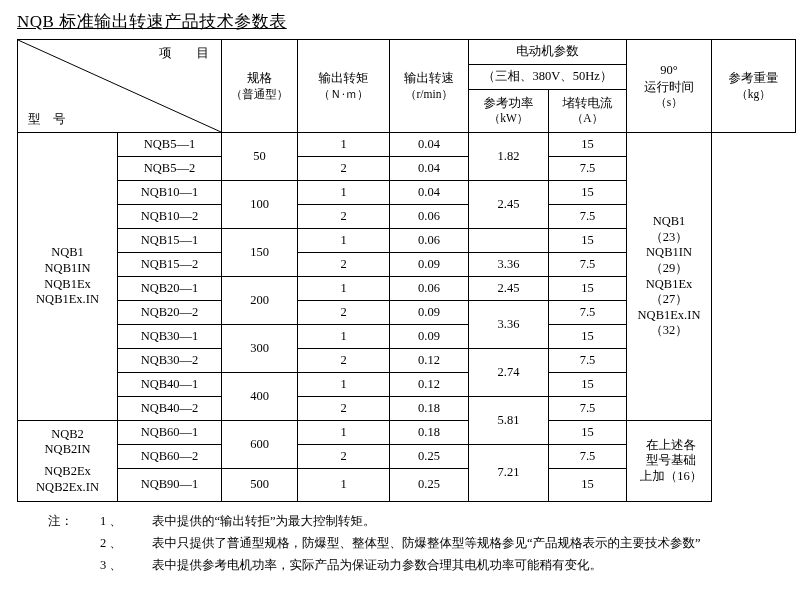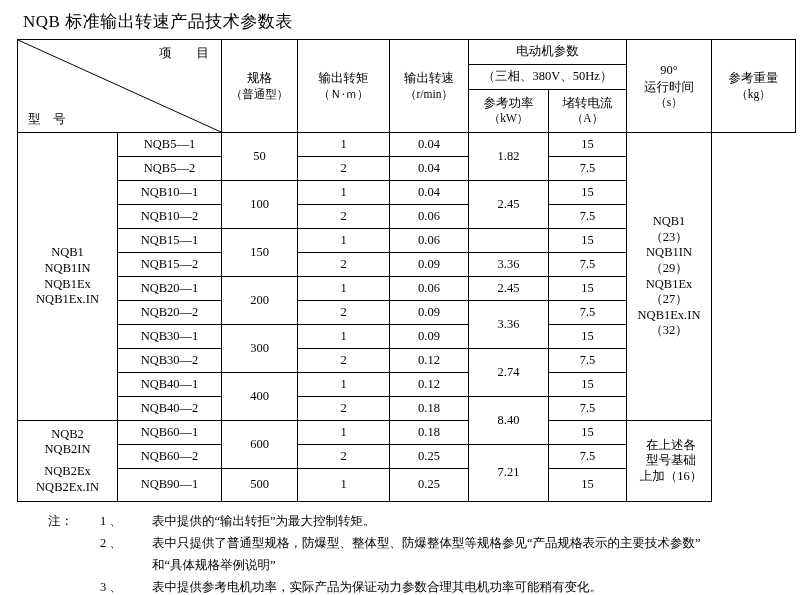--- a/index.html
+++ b/index.html
@@ -18,21 +18,22 @@
     position: relative;
     width: 800px;
     height: 595px;
     box-sizing: border-box;
     padding: 8px 10px 0 10px;
   }
   #doc-title {
     font-size: 17px;
     font-weight: normal;
     letter-spacing: 0.5px;
-    margin: 2px 0 6px 13px;
+    margin: 2px 0 6px 7px;
+    text-decoration: underline;
   }
   table.spec {
     border-collapse: collapse;
     width: 778px;
     margin-left: 7px;
     table-layout: fixed;
   }
   table.spec td, table.spec th {
     border: 1px solid #000000;
     font-weight: normal;
@@ -301,21 +302,21 @@
         <td class="rowcell" rowspan="2">400</td>
         <td class="rowcell">1</td>
         <td class="rowcell">0.12</td>
         <td class="rowcell">15</td>
       </tr>
 
       <tr>
         <td class="rowcell">NQB40—2</td>
         <td class="rowcell">2</td>
         <td class="rowcell">0.18</td>
-        <td class="rowcell" rowspan="2">8.40</td>
+        <td class="rowcell" rowspan="2">5.81</td>
         <td class="rowcell">7.5</td>
       </tr>
 
       <tr>
         <td rowspan="3" class="group-label">
           <div>NQB2</div>
           <div>NQB2IN</div>
           <div style="height:6px"></div>
           <div>NQB2Ex</div>
           <div>NQB2Ex.IN</div>
@@ -355,23 +356,19 @@
     <div class="note-row">
       <div class="note-num">注：</div>
       <div class="note-num">1 、</div>
       <div class="note-text">表中提供的“输出转拒”为最大控制转矩。</div>
     </div>
     <div class="note-row note-indent">
       <div class="note-num">2 、</div>
       <div class="note-text">表中只提供了普通型规格，防爆型、整体型、防爆整体型等规格参见“产品规格表示的主要技术参数”</div>
     </div>
     <div class="note-row note-indent">
-      <div class="note-num blank">—</div>
-      <div class="note-text">和“具体规格举例说明”</div>
-    </div>
-    <div class="note-row note-indent">
       <div class="note-num">3 、</div>
       <div class="note-text">表中提供参考电机功率，实际产品为保证动力参数合理其电机功率可能稍有变化。</div>
     </div>
 
   </div>
 
 </div>
 
 </body></html>

